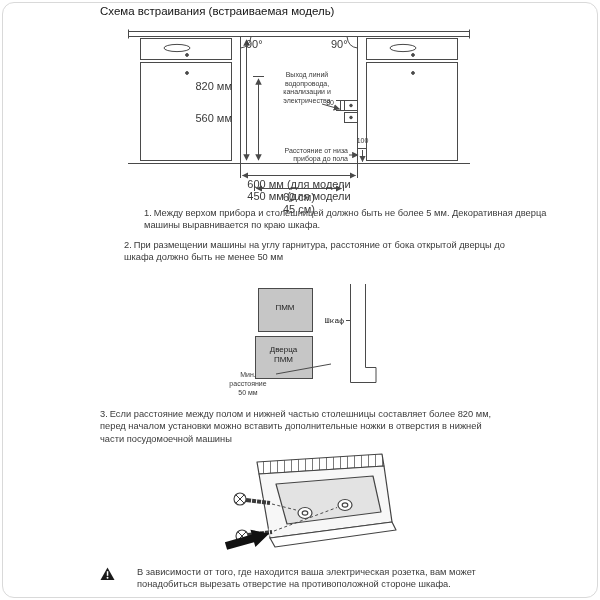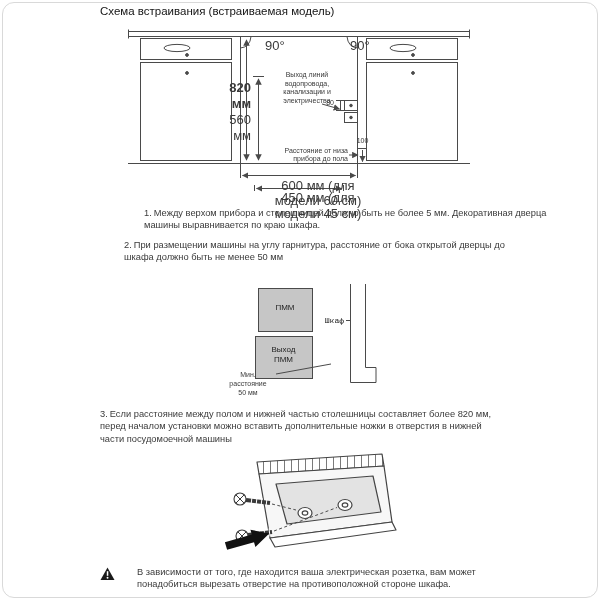--- a/index.html
+++ b/index.html
@@ -21,21 +21,21 @@
   }
   .diagram { position:absolute; }
   .diagram svg { display:block; position:absolute; left:0; top:0; }
   .d1 { left:100px; top:28px; width:406px; height:172px; }
   .d2 { left:100px; top:275px; width:406px; height:130px; }
   .d3 { left:92px;  top:450px; width:406px; height:115px; }
   .lbl {
     position:absolute; font-size:7px; line-height:1.22;
     color:#3a3a3a; white-space:pre-line;
   }
-  .lbl.dim { font-size:13px;margin-left:19px; }
+  .lbl.dim { font-size:11px; }
   .lbl.box-lbl { font-size:8px; color:#222; }
   .ta-r { text-align:right; } .ta-c { text-align:center; }
   .step {
     position:absolute; left:100px; width:406px;
     font-size:9.3px; line-height:1.34; color:#3a3a3a;
   }
   .step-1 { top:207px;margin-left:44px; } .step-2 { top:239px;margin-left:24px; } .step-3 { top:408px; }
   .step .num { margin-right:2px; }
   .warning {
     position:absolute; left:100px; top:566px; width:406px;
@@ -110,21 +110,21 @@
       <line x1="257.5" y1="135.5" x2="257.5" y2="150"></line>
       <line x1="142.5" y1="147.5" x2="255.5" y2="147.5" marker-start="url(#ar)" marker-end="url(#ar)"></line>
 
       <line x1="154.5" y1="157" x2="154.5" y2="163"></line>
       <line x1="243.5" y1="157" x2="243.5" y2="163"></line>
       <line x1="156.5" y1="160.5" x2="241.5" y2="160.5" marker-start="url(#ar)" marker-end="url(#ar)"></line>
     </g>
   </svg>
   <div class="lbl dim" style="left:146px; top:10px;">90°</div>
   <div class="lbl dim" style="left:231px; top:10px;">90°</div>
-  <div class="lbl dim ta-r" style="left:94px; top:52px; width:38px;font-weight:bold;">820 мм</div>
+  <div class="lbl dim ta-r" style="left:94px; top:52px; width:38px;">820 мм</div>
   <div class="lbl dim ta-r" style="left:94px; top:84px; width:38px;">560 мм</div>
   <div class="lbl ta-c" style="left:175px; top:43px; width:64px;">Выход линий
 водопровода,
 канализации и
 электричества</div>
   <div class="lbl ta-r" style="left:222px; top:70.5px; width:12px;">80</div>
   <div class="lbl ta-c" style="left:250px; top:109px; width:25px;">100</div>
   <div class="lbl ta-r" style="left:172px; top:118.5px; width:76px;">Расстояние от низа
 прибора до пола</div>
   <div class="lbl dim ta-c" style="left:140px; top:149.5px; width:118px;">600 мм (для модели 60 см)</div>
@@ -149,21 +149,21 @@
       <path d="M265.5,9 L265.5,92.5 L276,92.5"></path>
       <line x1="276" y1="92.5" x2="276" y2="107.5"></line>
 
       <line x1="246" y1="45.5" x2="250" y2="45.5"></line>
 
       <line x1="176" y1="99" x2="231" y2="89"></line>
     </g>
   </svg>
   <div class="lbl box-lbl ta-c" style="left:158px; top:28px; width:54px;">ПММ</div>
   <div class="lbl box-lbl ta-r" style="left:202px; top:40.5px; width:42px;font-family:Liberation Mono, monospace;">Шкаф</div>
-  <div class="lbl box-lbl ta-c" style="left:155px; top:70px; width:57px; line-height:1.25;">Выход
+  <div class="lbl box-lbl ta-c" style="left:155px; top:70px; width:57px; line-height:1.25;">Дверца
 ПММ</div>
   <div class="lbl ta-c" style="left:122px; top:96px; width:52px; line-height:1.25;">Мин.
 расстояние
 50 мм</div>
 </div>
 
 <p class="step step-3">
   <span class="num">3.</span><span>Если расстояние между полом и нижней частью столешницы составляет более 820 мм, перед началом установки можно вставить дополнительные ножки в отверстия в нижней части посудомоечной машины</span>
 </p>
 

